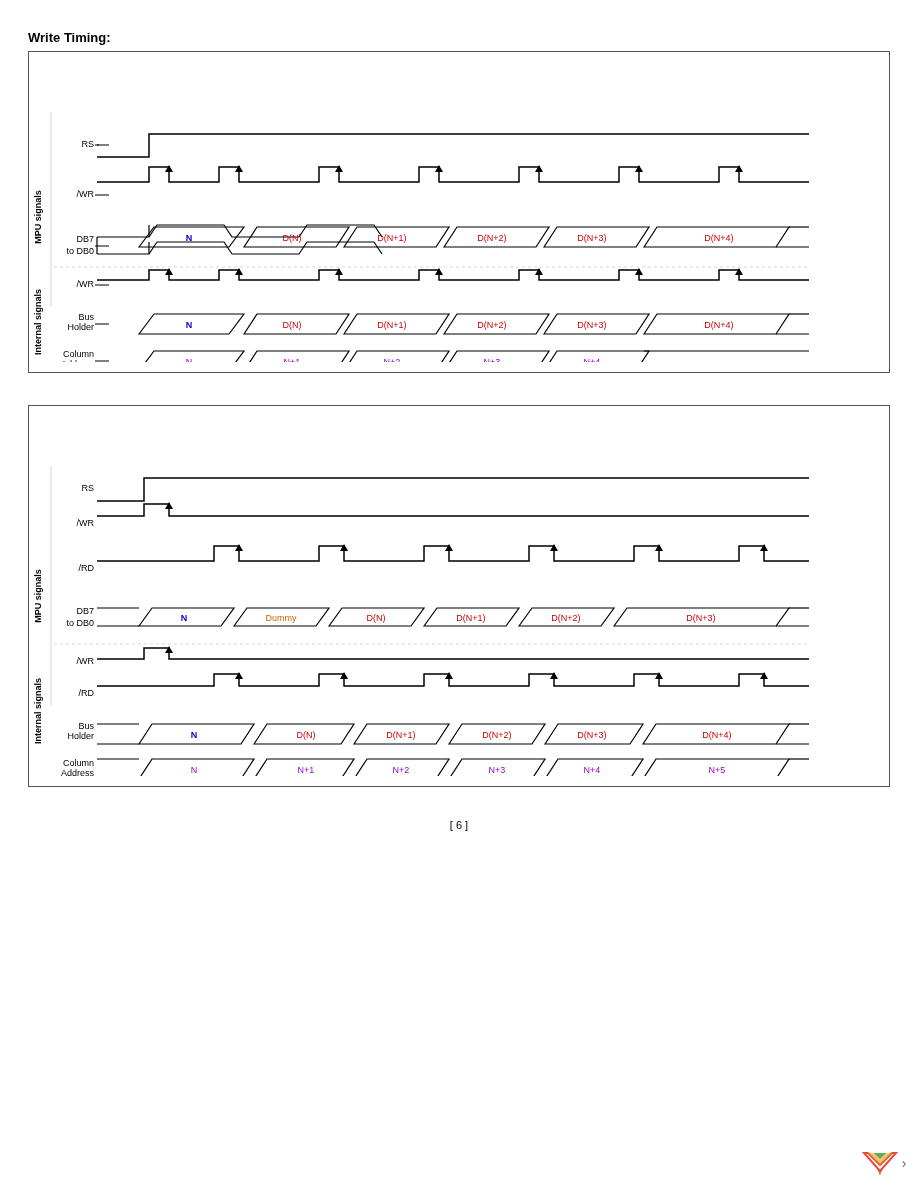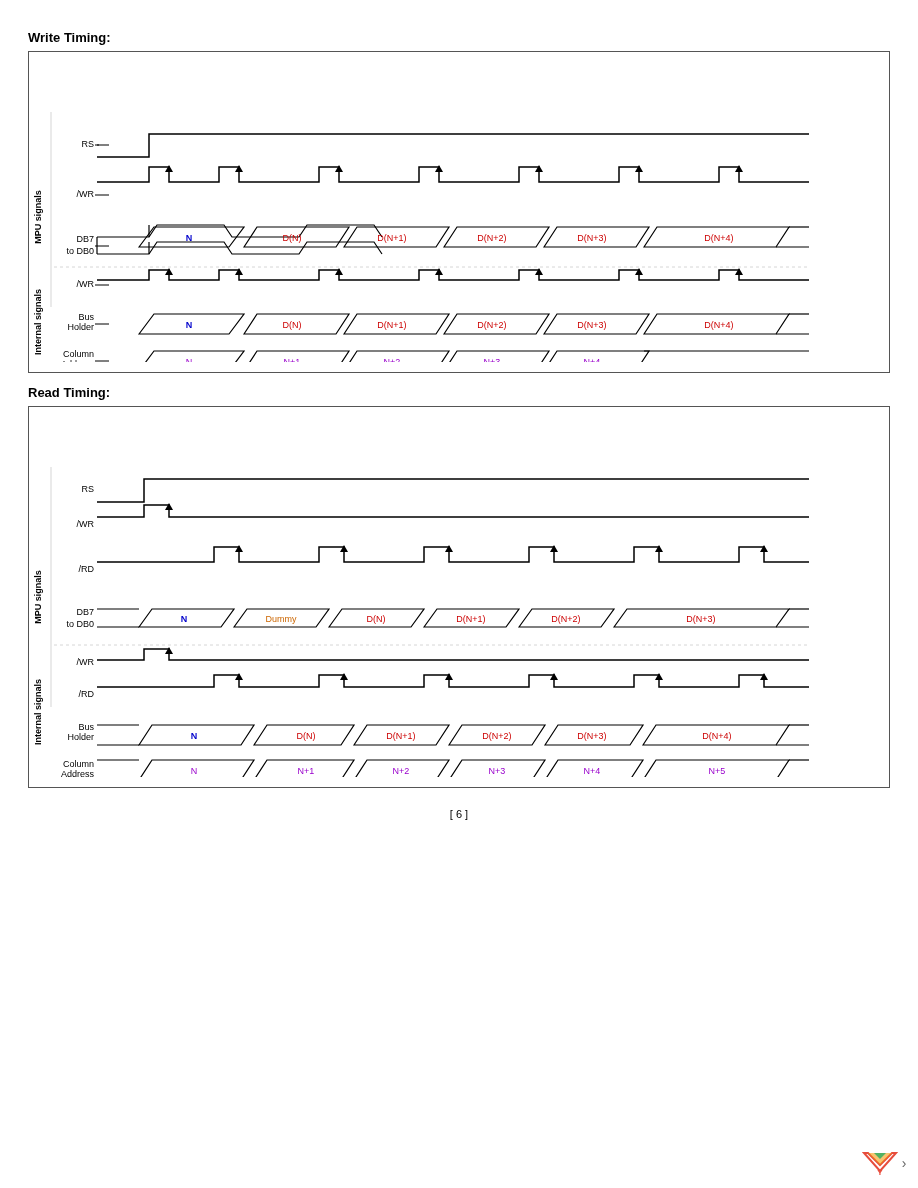--- a/index.html
+++ b/index.html
@@ -17,21 +17,21 @@
     }
 
     .section-title {
       font-weight: bold;
       font-size: 13px;
       margin-bottom: 6px;
     }
 
     .diagram-box {
       border: 1px solid #555;
-      margin-bottom: 12px;
+      margin-bottom: 32px;
       padding: 10px 10px 10px 0;
       position: relative;
       display: flex;
       flex-direction: row;
     }
 
     .page-number {
       text-align: center;
       margin-top: 20px;
       font-size: 11px;
@@ -178,21 +178,20 @@
       <line x1="66" y1="184" x2="80" y2="184" stroke="#000" stroke-width="1"></line>
       <line x1="66" y1="223" x2="80" y2="223" stroke="#000" stroke-width="1"></line>
       <line x1="66" y1="262" x2="80" y2="262" stroke="#000" stroke-width="1"></line>
       <line x1="66" y1="299" x2="80" y2="299" stroke="#000" stroke-width="1"></line>
 
       <line x1="68" y1="83" x2="70" y2="83" stroke="#000" stroke-width="1"></line>
 
     </svg>
   </div>
 
-  <div class="section-title">Read Timing:</div>
 
   <div class="diagram-box">
     <svg width="820" height="360" xmlns="http://www.w3.org/2000/svg" style="font-family:Arial,sans-serif; font-size:9px;">
 
       <text x="12" y="180" transform="rotate(-90,12,180)" text-anchor="middle" font-weight="bold" font-size="9">MPU signals</text>
       <line x1="22" y1="50" x2="22" y2="290" stroke="#aaa" stroke-width="0.5"></line>
 
       <text x="65" y="75" text-anchor="end" font-size="9">RS</text>
       <text x="65" y="110" text-anchor="end" font-size="9">/WR</text>
       <text x="65" y="155" text-anchor="end" font-size="9">/RD</text>

